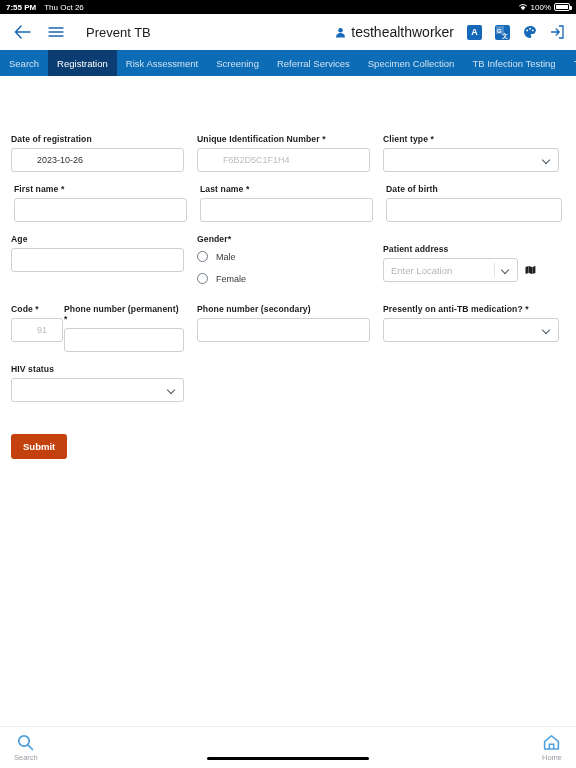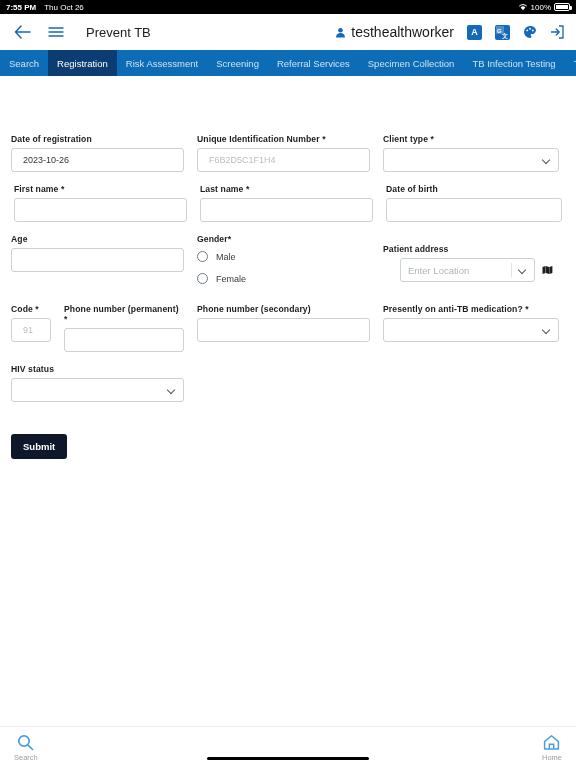--- a/index.html
+++ b/index.html
@@ -73,21 +73,21 @@
   .row { display: flex; gap: 13px; margin-bottom: 6px; margin-top: 48px; }
   .col { width: 173px; flex: 0 0 173px; }
   .col.wide { width: 176px; flex: 0 0 176px; }
   .lbl {
     font-size: 8.6px; font-weight: bold; color: #1c1c1c;
     display: block; margin-bottom: 4px; letter-spacing: .1px;
   }
   .fld {
     width: 100%; height: 24px; border: 1px solid #ccd1d6; border-radius: 3px;
     background: #fff; font-size: 9px; color: #333;
-    padding: 0 11px; font-family: "Liberation Sans", sans-serif;
+    padding: 0 25px; font-family: "Liberation Sans", sans-serif;
     display: flex; align-items: center;
   }
   .fld.ph { color: #b9bec4; }
   .sel {
     width: 100%; height: 24px; border: 1px solid #ccd1d6; border-radius: 3px;
     background: #fff; display: flex; align-items: center;
     padding: 0 7px; font-size: 9px; color: #333; cursor: pointer;
   }
   .chev {
     margin-left: auto; width: 9px; height: 9px; position: relative;
@@ -101,37 +101,37 @@
 
   
   .radio-row { display: flex; align-items: center; gap: 8px; margin-top: 7px; cursor: pointer; }
   .radio {
     width: 11px; height: 11px; border: 1.3px solid #707a84;
     border-radius: 50%; flex: 0 0 11px;
   }
   .radio-lbl { font-size: 9px; color: #3a3a3a; }
 
   
-  .addr-wrap { display: flex; align-items: center; gap: 7px; margin-left: 17px; }
+  .addr-wrap { display: flex; align-items: center; gap: 7px; }
   .addr-box {
     width: 135px; height: 24px; border: 1px solid #ccd1d6; border-radius: 3px;
     display: flex; align-items: center; padding: 0 7px;
     font-size: 9.5px; color: #b0b5bb; background: #fff; cursor: text;
   }
   .addr-div {
     margin-left: auto; display: flex; align-items: center; gap: 5px;
     padding-left: 6px; border-left: 1px solid #dfe3e7; height: 14px;
   }
 
   
   .code-col { width: 40px; flex: 0 0 40px; }
   .perm-col { width: 120px; flex: 0 0 120px; }
 
   .submit {
-    margin-top: 26px; background: #0f172a; color: #fff;
+    margin-top: 26px; background: #c2410c; color: #fff;
     border: none; border-radius: 3px; cursor: pointer;
     font-size: 9.5px; font-weight: bold; padding: 7px 12px;
     font-family: "Liberation Sans", sans-serif;
   }
 
   
   .bottombar {
     height: 42px; flex: 0 0 auto; border-top: 1px solid #eceff1;
     display: flex; align-items: center; padding: 0 14px; position: relative;
     background: #fff;

